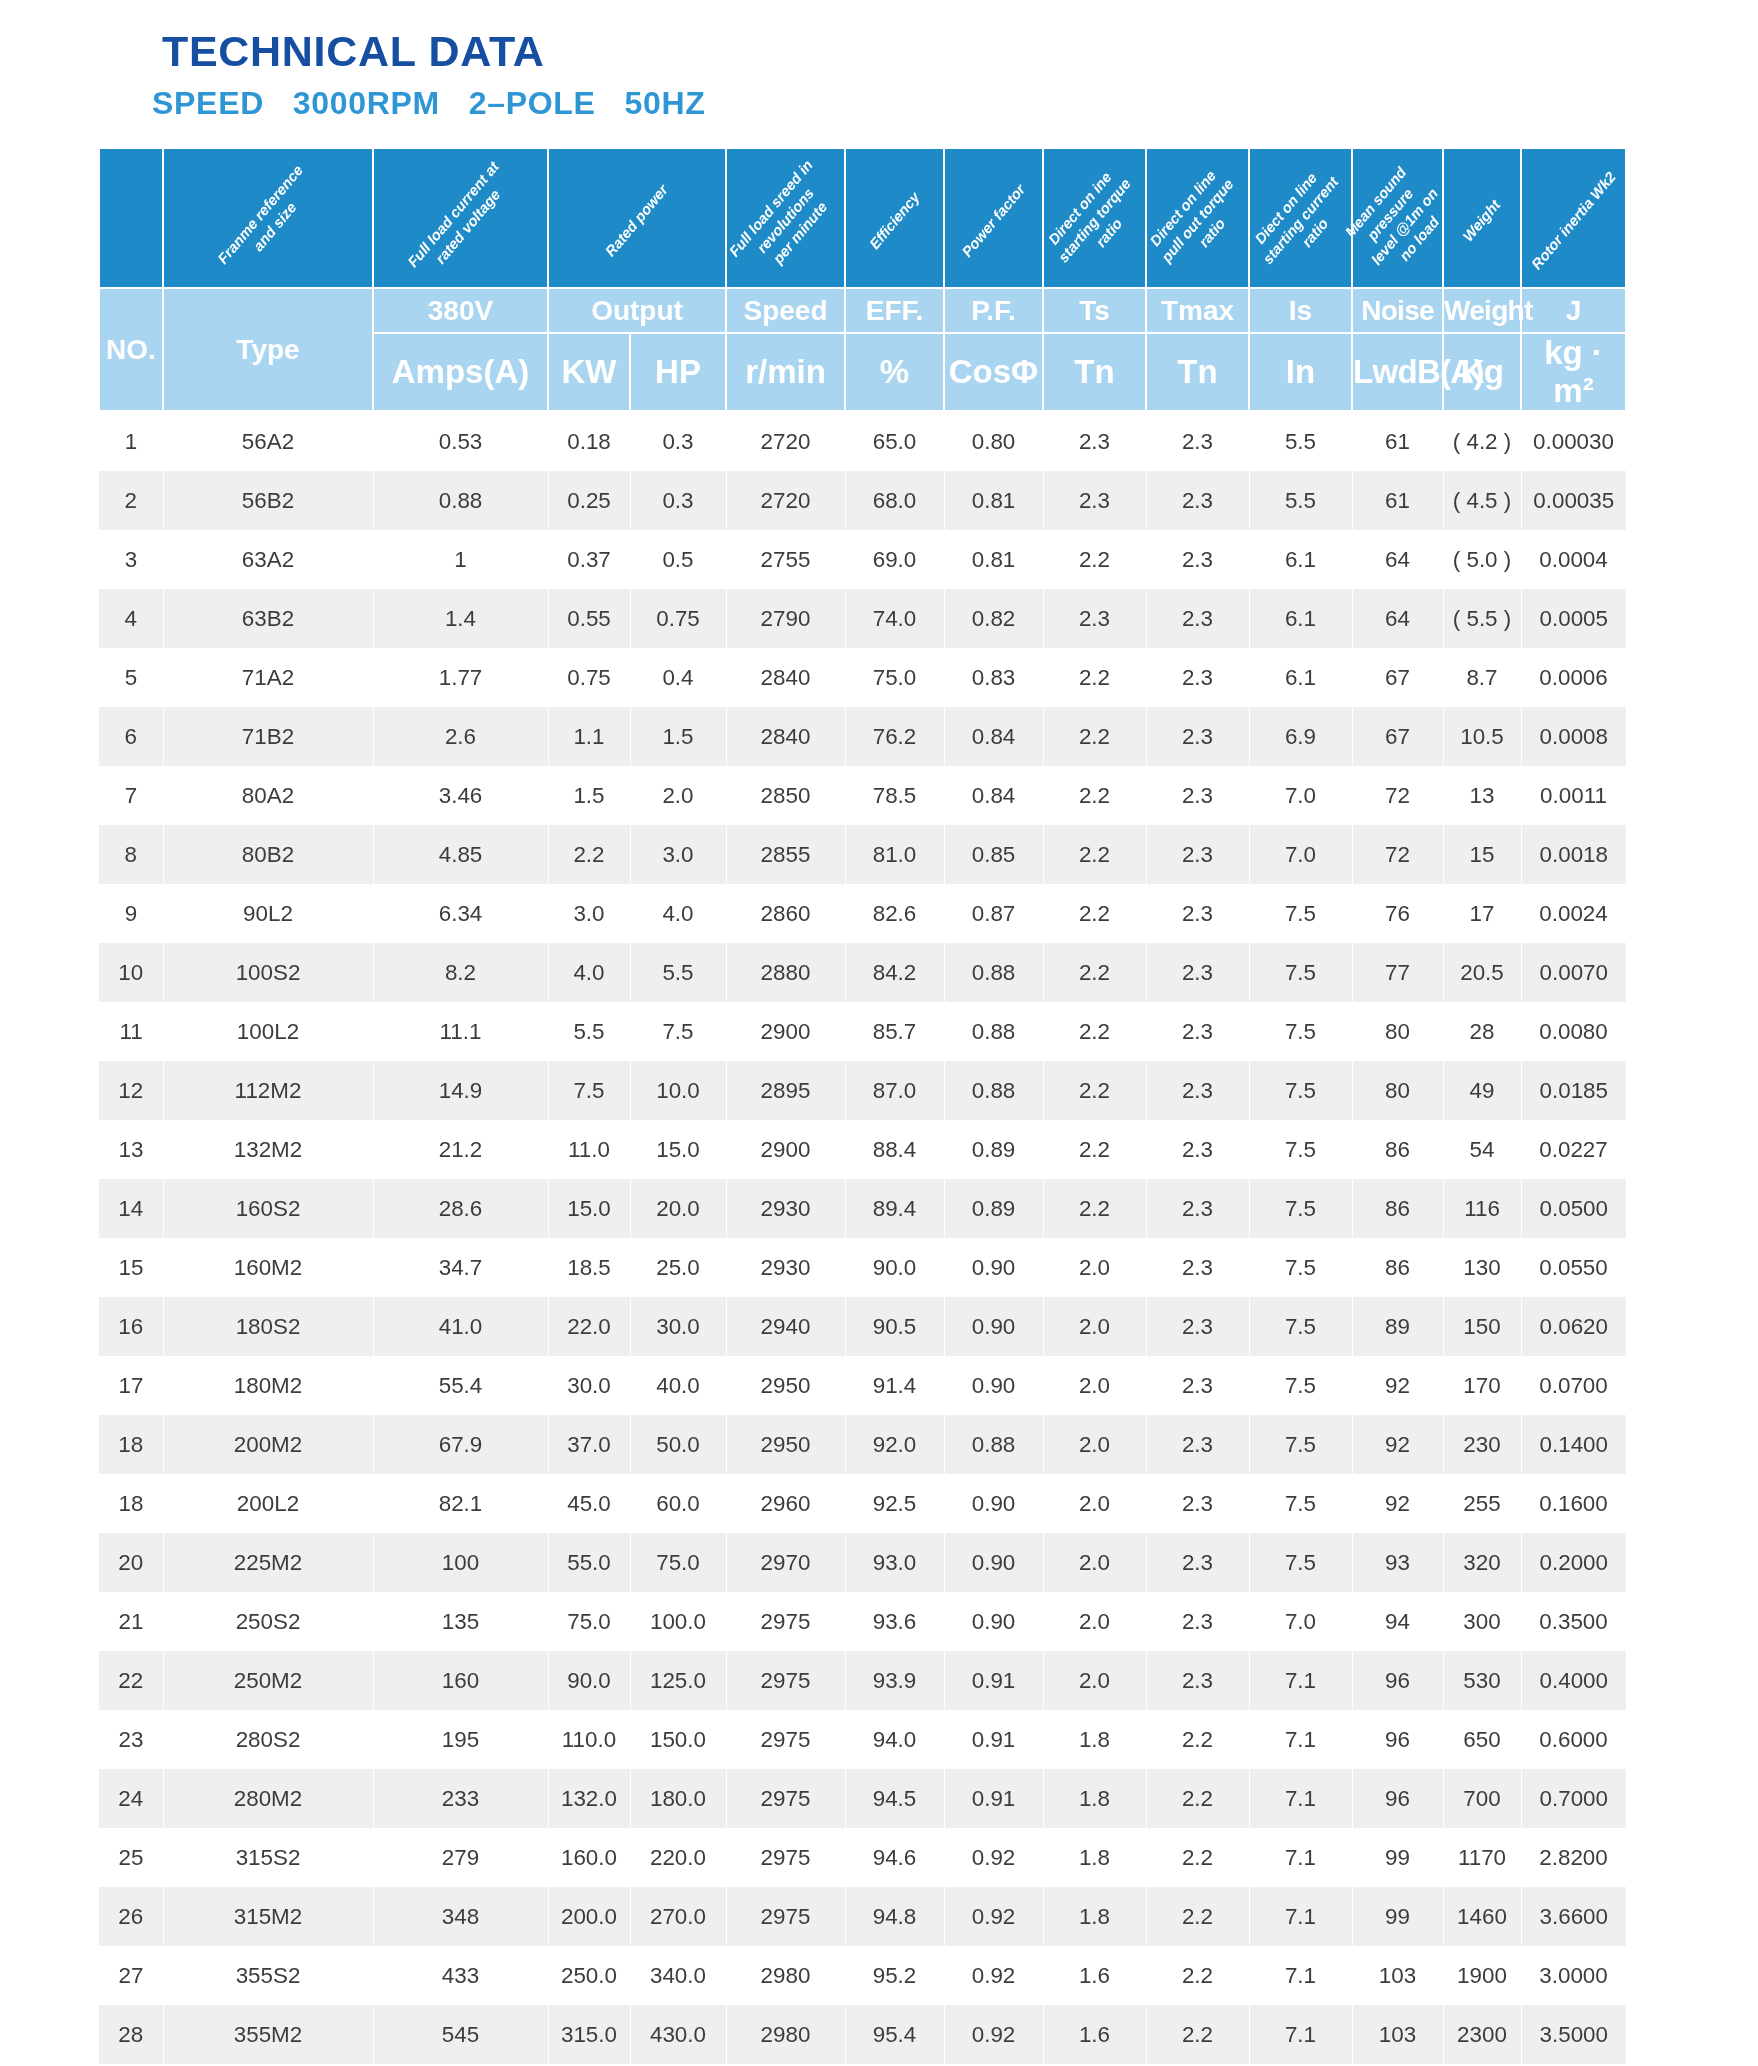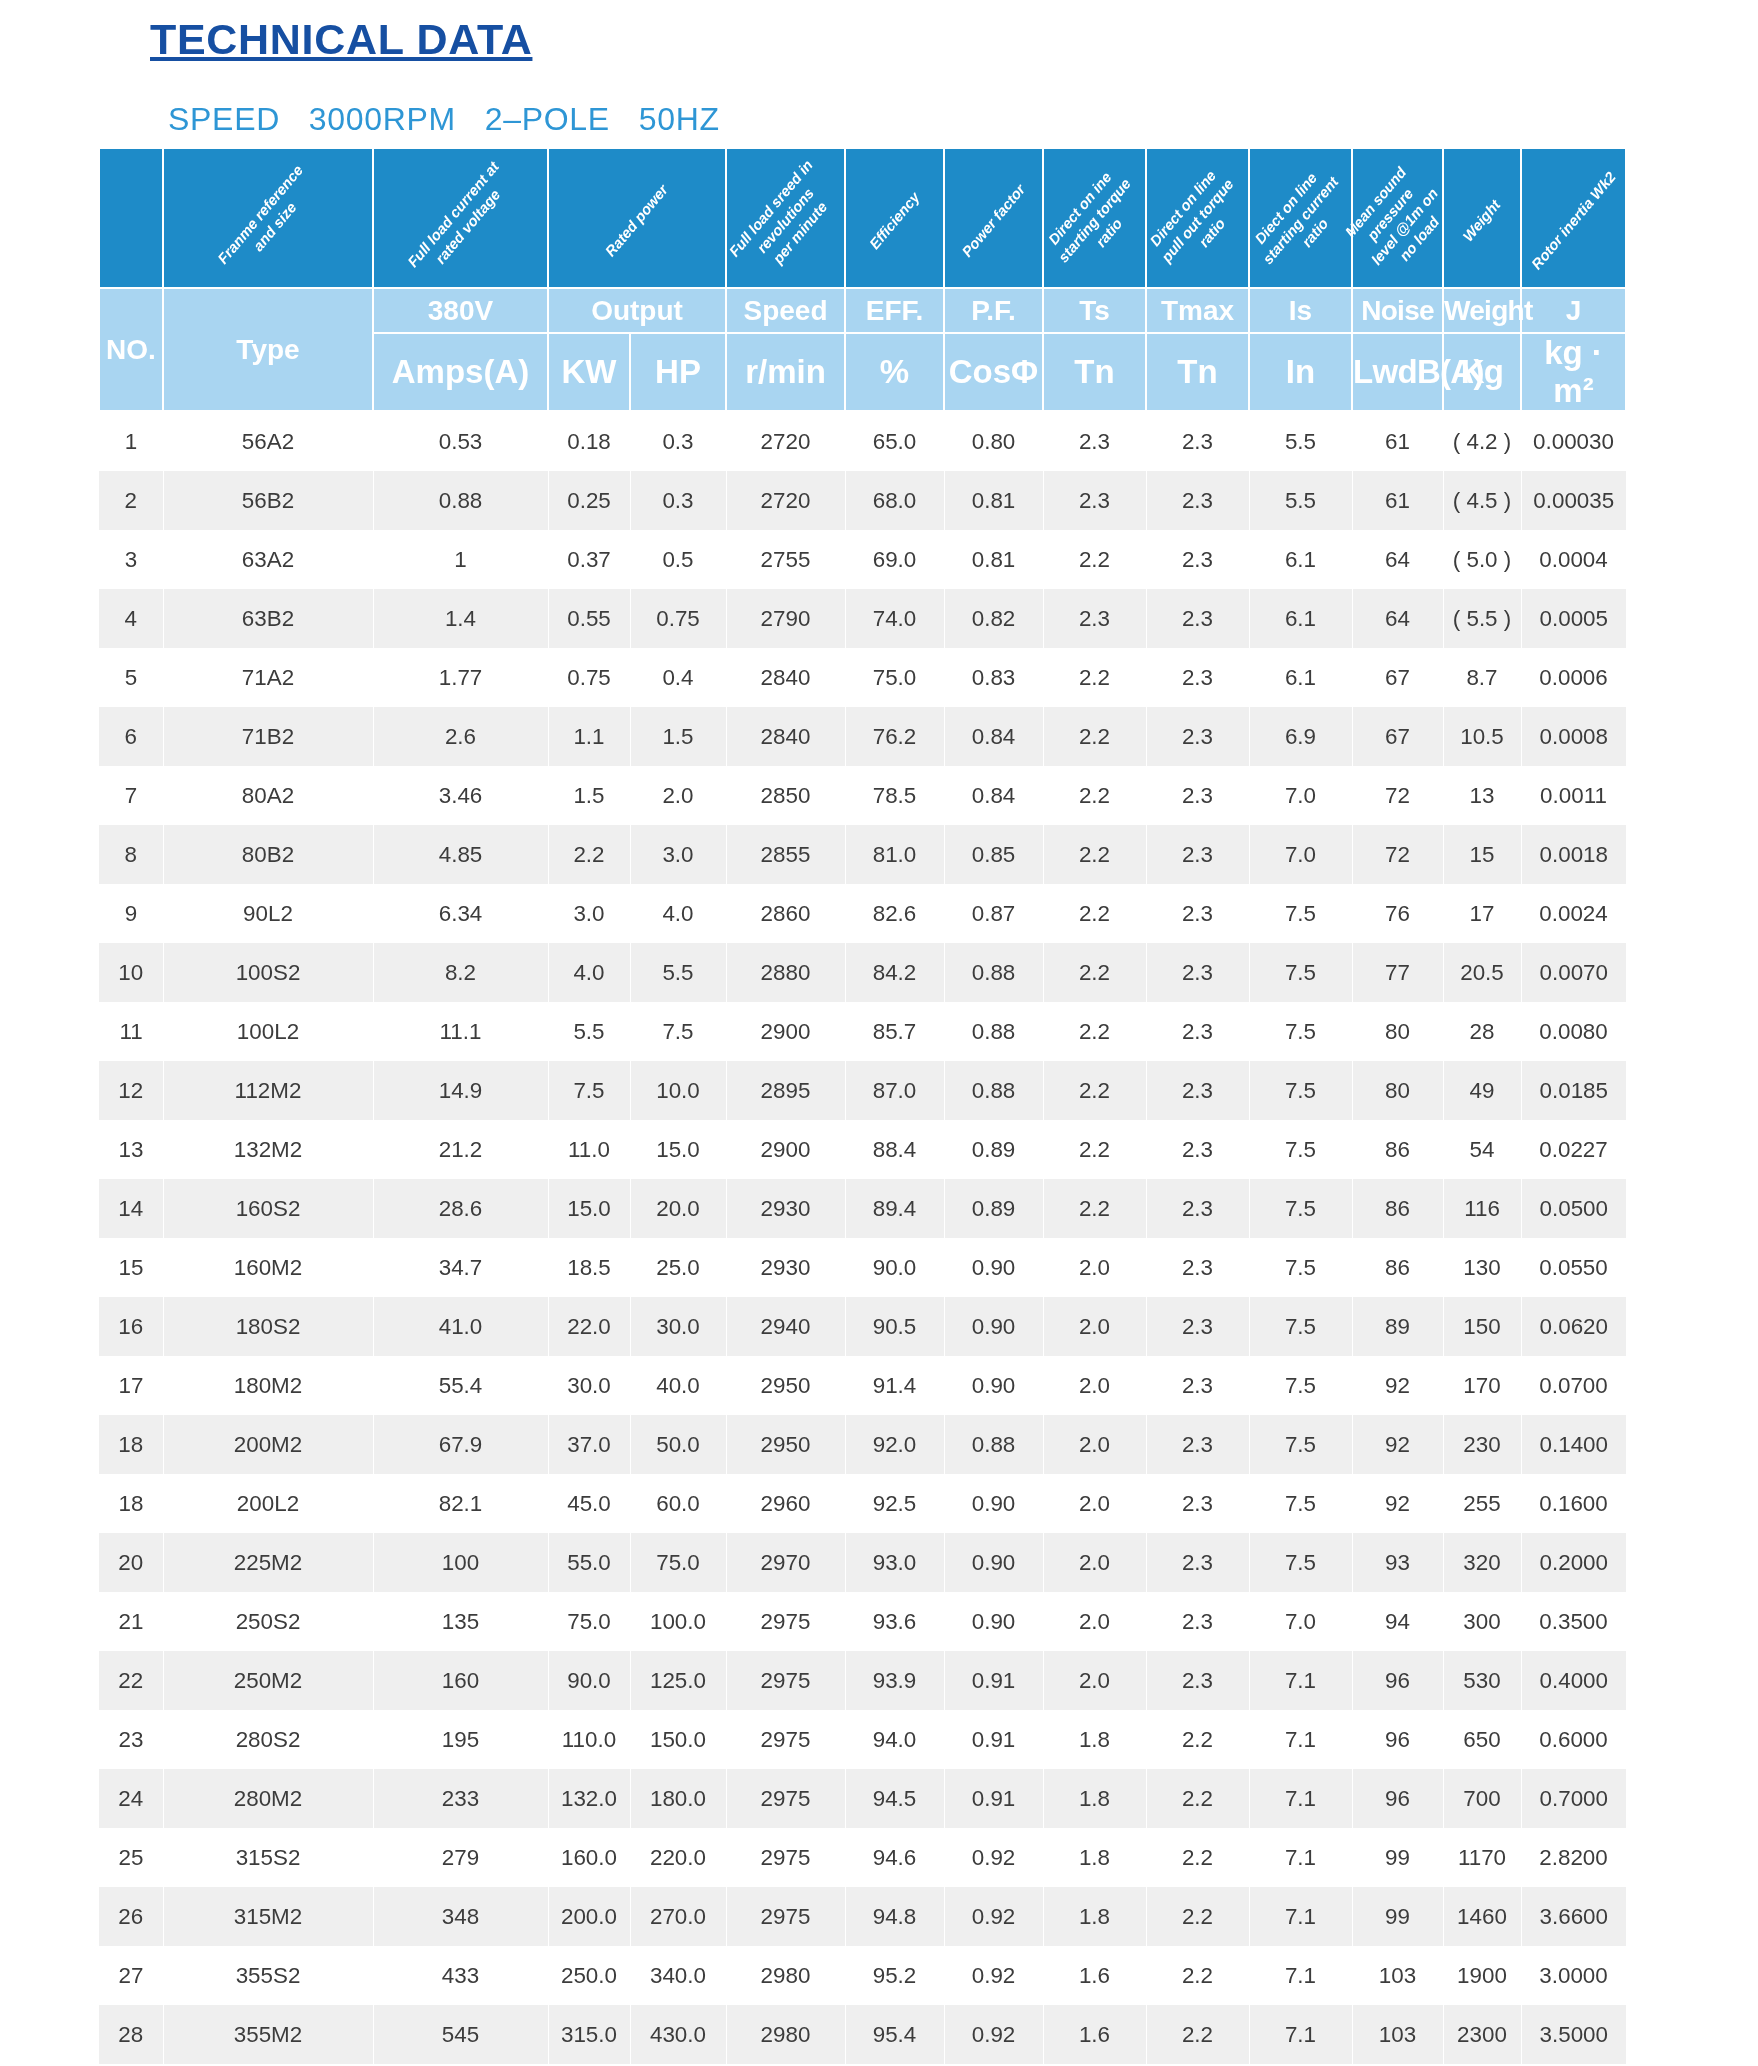--- a/index.html
+++ b/index.html
@@ -7,23 +7,23 @@
     --subheader-blue:#a9d5f1;
     --title-navy:#164fa2;
     --subtitle-blue:#2e96d5;
     --stripe:#efefef;
     --text:#3c3c3c;
     --white:#ffffff;
   }
   html,body{margin:0;padding:0;}
   body{width:1758px;height:2066px;background:#fff;font-family:"Liberation Sans",sans-serif;}
   .page{position:relative;width:1758px;height:2066px;background:#fff;overflow:hidden;}
-  .title{position:absolute;left:150px;top:15.4px;margin:0;font-size:43px;font-weight:bold;
-         color:var(--title-navy);letter-spacing:0.7px;white-space:pre;text-decoration:underline;}
-  .subtitle{position:absolute;left:152px;top:85px;margin:16px;font-size:32px;font-weight:normal;
+  .title{position:absolute;left:150px;top:15.4px;margin:12px;font-size:43px;font-weight:bold;
+         color:var(--title-navy);letter-spacing:0.7px;white-space:pre;}
+  .subtitle{position:absolute;left:152px;top:85px;margin:0;font-size:32px;font-weight:bold;
          color:var(--subtitle-blue);letter-spacing:0.7px;white-space:pre;}
   table.tech{position:absolute;left:98px;top:147px;width:1529px;border-collapse:collapse;table-layout:fixed;}
   
   tr.diag-row th{background:var(--header-blue);height:138px;position:relative;
       border:2.1px solid var(--white);padding:0;overflow:visible;}
   .diag{position:absolute;left:50%;top:52%;transform:translate(-50%,-50%) rotate(-50deg);
       color:#fff;font-weight:bold;font-style:italic;font-size:14.7px;line-height:1.3;
       text-align:center;white-space:pre-line;width:224px;pointer-events:none;}
   
   tr.sub1 th, tr.sub2 th{background:var(--subheader-blue);color:#fff;font-weight:bold;

